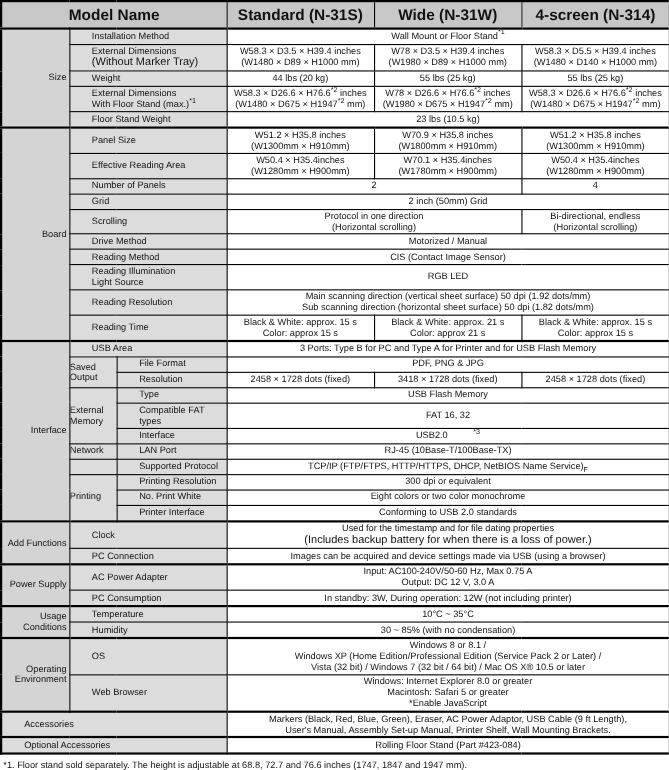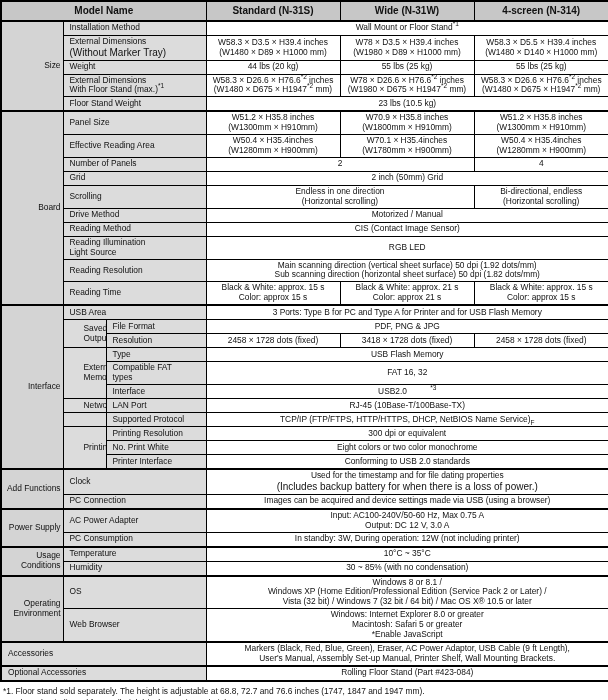--- a/index.html
+++ b/index.html
@@ -14,26 +14,26 @@
   }
   th,td{
     border:1px solid var(--border,#000);
     padding:1px 2px;
     vertical-align:middle;
     font-size:8.4px;line-height:1.18;
     overflow:hidden;
   }
   thead th{
     background:var(--header-bg,#c7c7c7);
-    font-weight:bold;font-size:10px;text-align:center;
+    font-weight:bold;font-size:14px;text-align:center;
     padding:3px 2px;border-bottom:2px solid var(--border,#000);
   }
   td.group{background:var(--group-bg,#d4d4d4);text-align:right;padding-left:4px;}
-  td.label{background:var(--label-bg,#dcdcdc);text-align:left;padding-left:6px;}
-  td.sublabel{background:var(--label-bg,#dcdcdc);text-align:left;padding-left:20px;}
+  td.label{background:var(--label-bg,#dcdcdc);text-align:left;padding-left:20px;}
+  td.sublabel{background:var(--label-bg,#dcdcdc);text-align:left;padding-left:0;}
   td.value{background:var(--value-bg,#ffffff);text-align:center;}
   td{height:11px;}
   tr.sec > td{border-top:2px solid var(--border,#000);}
   .ln{white-space:nowrap;}
   .ln.small{font-size:10px;}
   sup{font-size:6.5px;line-height:0;vertical-align:super;}
   sub{font-size:6.5px;line-height:0;vertical-align:sub;}
   #footnotes{padding:4px 3px 0 3px;font-size:8.4px;line-height:1.4;}
   .fn .ln{white-space:normal;}
 </style>
@@ -189,21 +189,21 @@
         </td>
         <td class="value" colspan="3">
           <div class="ln">2 inch (50mm) Grid</div>
         </td>
       </tr>
       <tr>
         <td class="label" colspan="2">
           <div class="ln">Scrolling</div>
         </td>
         <td class="value" colspan="2">
-          <div class="ln">Endless in one direction</div>
+          <div class="ln">Protocol in one direction</div>
           <div class="ln">(Horizontal scrolling)</div>
         </td>
         <td class="value">
           <div class="ln">Bi-directional, endless</div>
           <div class="ln">(Horizontal scrolling)</div>
         </td>
       </tr>
       <tr>
         <td class="label" colspan="2">
           <div class="ln">Drive Method</div>

